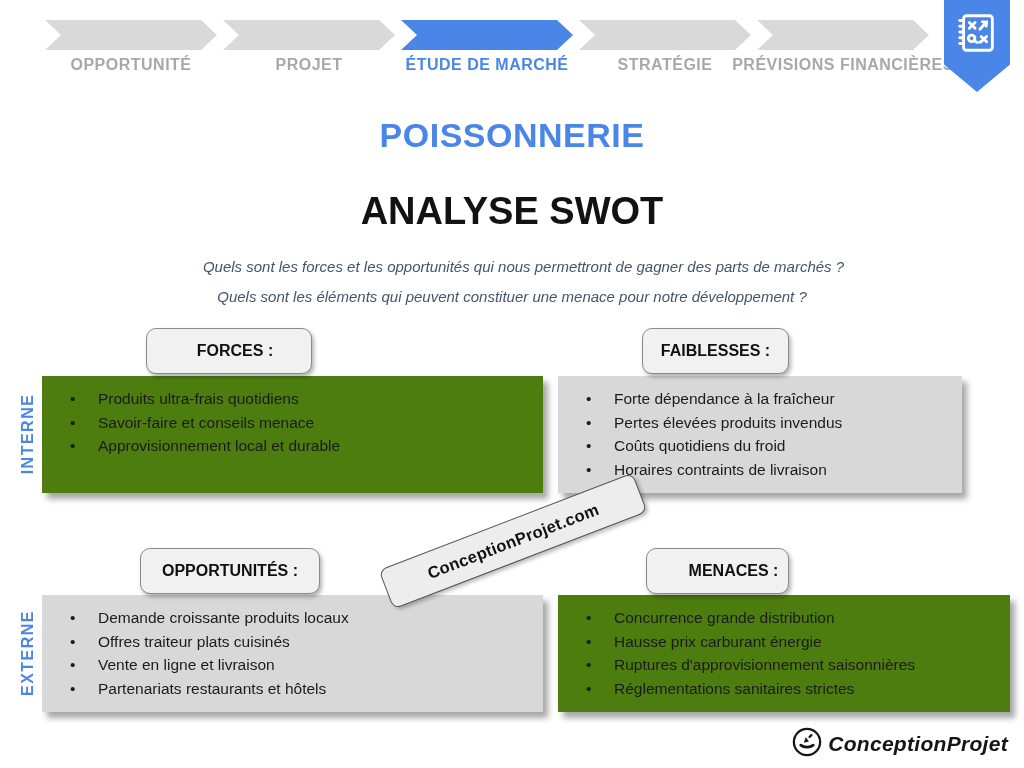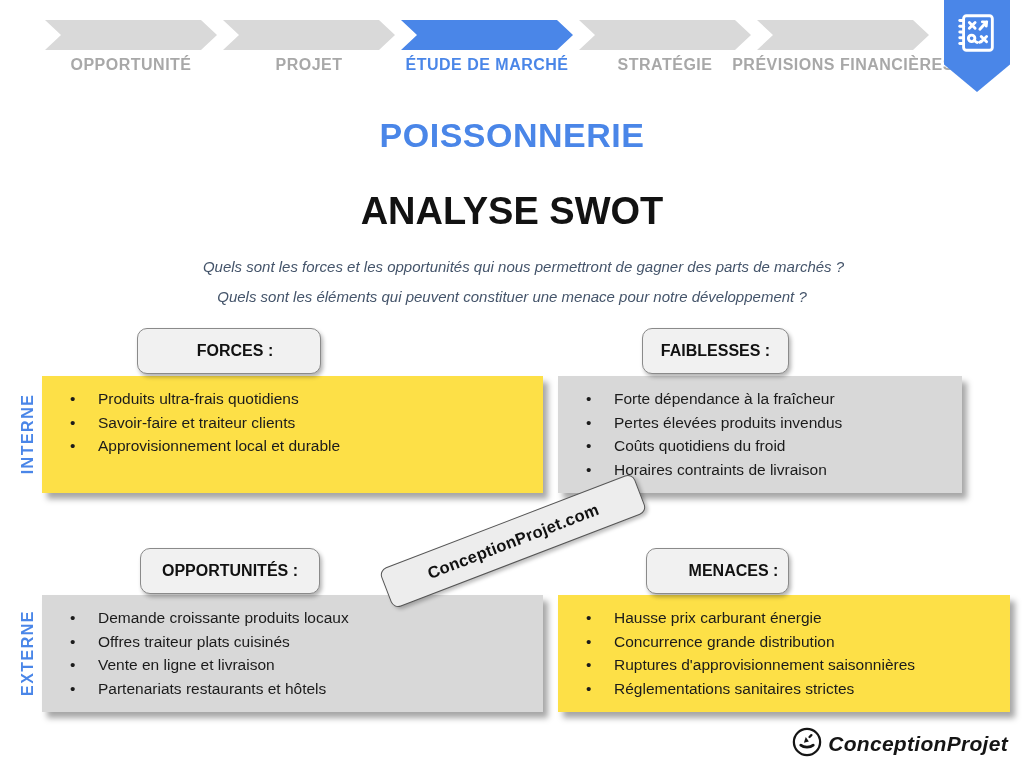--- a/index.html
+++ b/index.html
@@ -89,32 +89,32 @@
     border-radius: 10px;
     box-shadow: 2px 3px 4px rgba(0,0,0,0.30);
     display: flex;
     align-items: center;
     justify-content: center;
     font-size: 16px;
     font-weight: bold;
     color: #111;
     z-index: 2;
   }
-  .pill-forces       { left: 137px; top: 328px; width: 184px; padding-left: 12px; }
+  .pill-forces       { left: 146px; top: 328px; width: 166px; padding-left: 12px; }
   .pill-faiblesses   { left: 642px; top: 328px; width: 147px; }
   .pill-opportunites { left: 140px; top: 548px; width: 180px; }
   .pill-menaces      { left: 646px; top: 548px; width: 143px; padding-left: 32px; }
 
   
   .panel {
     position: absolute;
     height: 117px;
     box-shadow: 5px 6px 6px rgba(0,0,0,0.35);
   }
-  .panel.blue { background: #fde047; }
+  .panel.blue { background: #4d7c0f; }
   .panel.gray { background: #d8d8d8; }
   .panel-forces       { left: 42px;  top: 376px; width: 501px; }
   .panel-faiblesses   { left: 558px; top: 376px; width: 404px; }
   .panel-opportunites { left: 42px;  top: 595px; width: 501px; }
   .panel-menaces      { left: 558px; top: 595px; width: 452px; }
   .panel ul {
     list-style: none;
     padding: 11px 10px 0 28px;
   }
   .panel li {
@@ -233,21 +233,21 @@
   <div class="question q2">Quels sont les éléments qui peuvent constituer une menace pour notre développement ?</div>
 
   <div class="pill pill-forces">FORCES :</div>
   <div class="pill pill-faiblesses">FAIBLESSES :</div>
   <div class="pill pill-opportunites">OPPORTUNITÉS :</div>
   <div class="pill pill-menaces">MENACES :</div>
 
   <div class="panel blue panel-forces">
     <ul>
       <li>Produits ultra-frais quotidiens</li>
-      <li>Savoir-faire et traiteur clients</li>
+      <li>Savoir-faire et conseils menace</li>
       <li>Approvisionnement local et durable</li>
     </ul>
   </div>
 
   <div class="panel gray panel-faiblesses">
     <ul>
       <li>Forte dépendance à la fraîcheur</li>
       <li>Pertes élevées produits invendus</li>
       <li>Coûts quotidiens du froid</li>
       <li>Horaires contraints de livraison</li>
@@ -258,22 +258,22 @@
     <ul>
       <li>Demande croissante produits locaux</li>
       <li>Offres traiteur plats cuisinés</li>
       <li>Vente en ligne et livraison</li>
       <li>Partenariats restaurants et hôtels</li>
     </ul>
   </div>
 
   <div class="panel blue panel-menaces">
     <ul>
+      <li>Concurrence grande distribution</li>
       <li>Hausse prix carburant énergie</li>
-      <li>Concurrence grande distribution</li>
       <li>Ruptures d'approvisionnement saisonnières</li>
       <li>Réglementations sanitaires strictes</li>
     </ul>
   </div>
 
   <div class="side-label side-interne">INTERNE</div>
   <div class="side-label side-externe">EXTERNE</div>
 
   <div class="watermark">ConceptionProjet.com</div>
 

